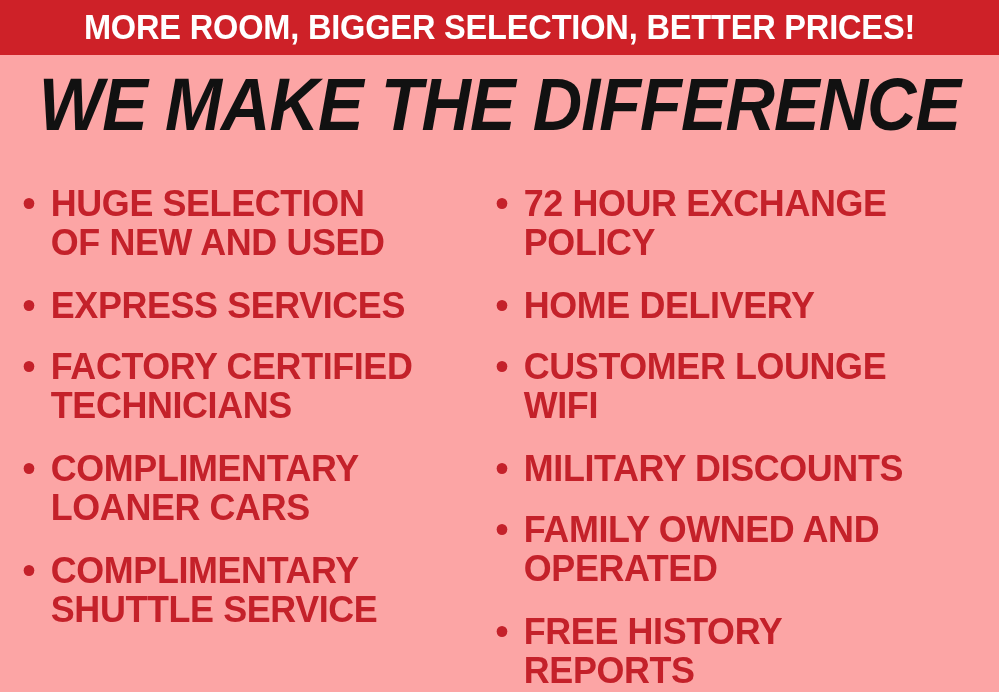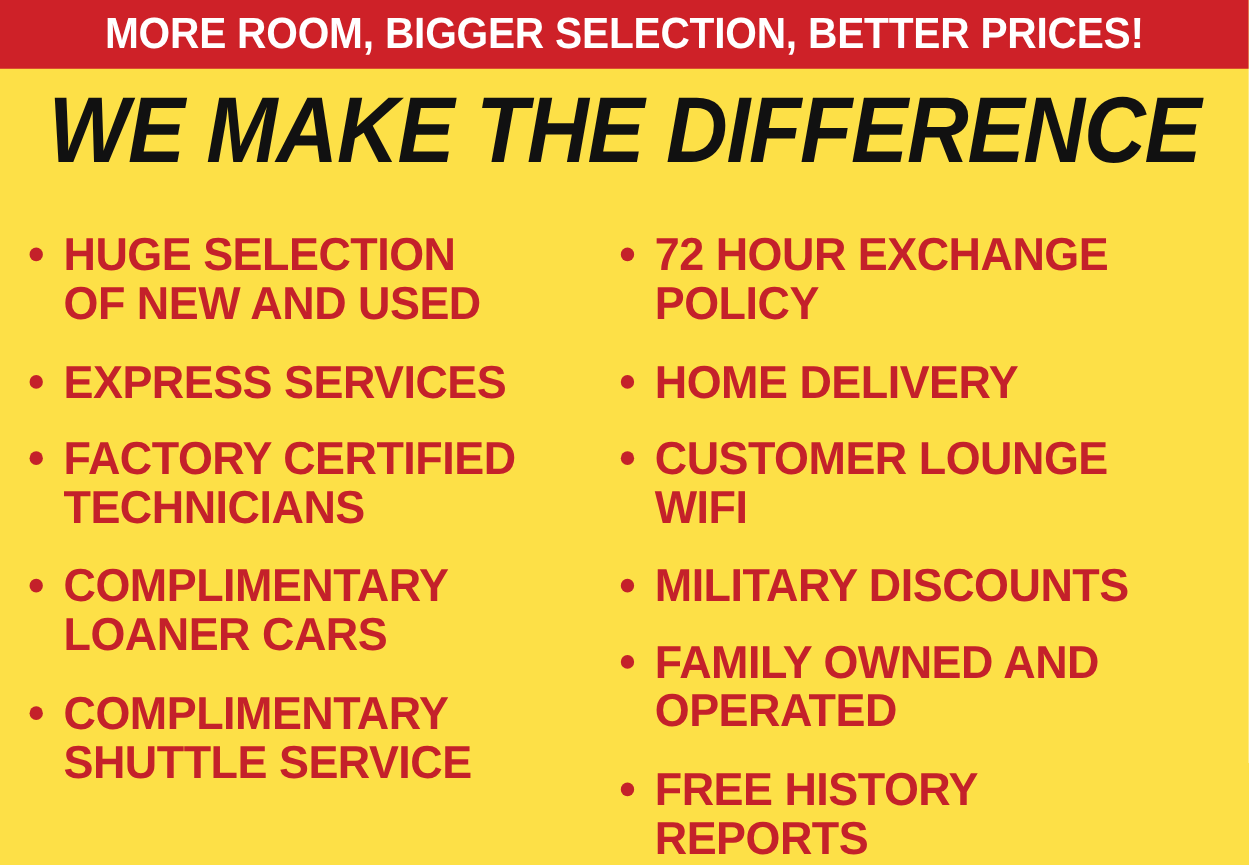--- a/index.html
+++ b/index.html
@@ -10,21 +10,21 @@
     width: 999px;
     height: 692px;
     background: #ffffff;
     font-family: "Liberation Sans", sans-serif;
     overflow: hidden;
   }
   #poster {
     position: relative;
     width: 999px;
     height: 692px;
-    background: #fde047;
+    background: #fca5a5;
     box-sizing: border-box;
   }
 
   
   #banner {
     position: absolute;
     left: 0;
     top: 0;
     width: 999px;
     height: 55px;

